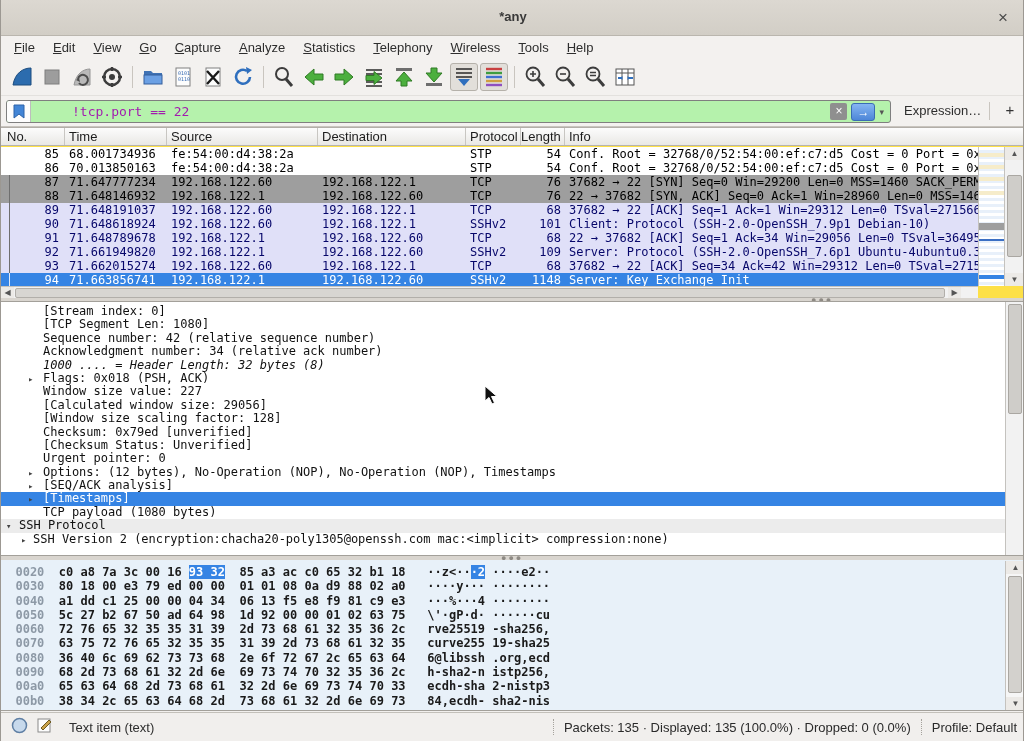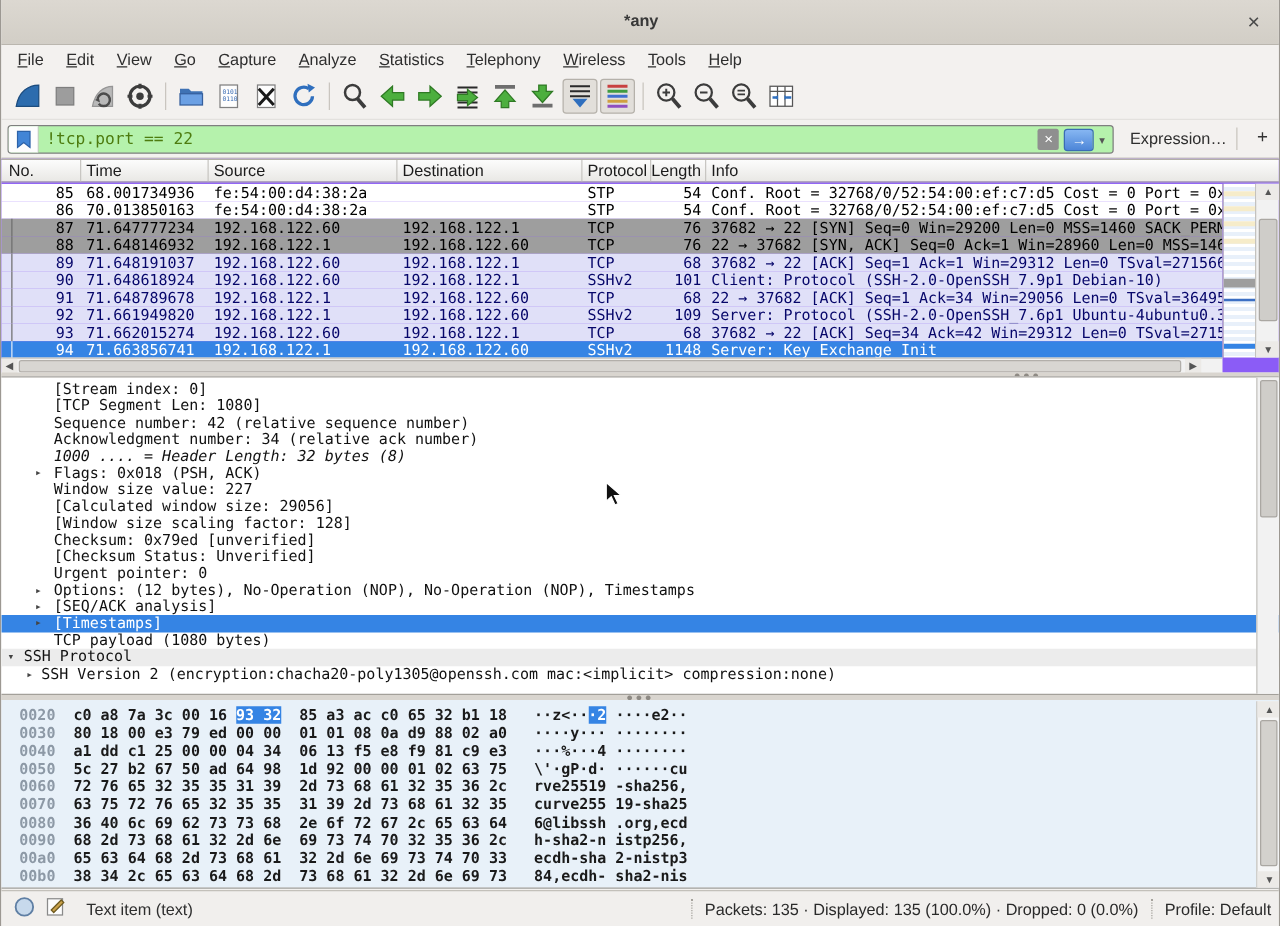--- a/index.html
+++ b/index.html
@@ -54,30 +54,30 @@
     position:absolute; left:0; top:96px; width:1024px; height:31px;
     background:#f3f1ef; border-bottom:1px solid #c8c4be;
     display:flex; align-items:center;
   }
   .filter-input {
     position:absolute; left:5px; top:4px; width:885px; height:23px;
     background:#b5f2ac; border:1px solid #7f7f7f; border-radius:3px;
     display:flex; align-items:center;
   }
   .bookmark-box { width:24px; height:21px; background:#fdfdfd; border-right:1px solid #bdbdbd; border-radius:2px 0 0 2px; display:flex; align-items:center; justify-content:center; }
-  .filter-text { flex:1; padding-left:6px; font-family:"DejaVu Sans Mono", monospace; font-size:13px; color:#4d7c0f; }
+  .filter-text { flex:1; padding-left:6px; font-family:"DejaVu Sans Mono", monospace; font-size:13px; color:#a21caf;margin-left:35px; }
   .clear-btn { width:17px; height:17px; background:#8f8f8f; border-radius:2px; color:#fff; font-size:12px; line-height:16px; text-align:center; margin-right:4px; }
   .apply-btn { width:24px; height:18px; background:linear-gradient(#86b6f2,#4d86d8); border:1px solid #3a6cb4; border-radius:3px; color:#fff; font-size:12px; line-height:16px; text-align:center; margin-right:4px; }
   .caret { color:#555; font-size:9px; margin-right:6px; }
   .expr-label { position:absolute; left:903px; top:7px; color:#2e2e2e; }
   .vdiv { position:absolute; left:988px; top:6px; width:1px; height:18px; background:#c9c5bf; }
   .add-btn { position:absolute; left:999px; top:5px; width:20px; height:20px; text-align:center; font-size:15px; color:#333; }
 
   
-  .plist { position:absolute; left:0; top:127px; width:1024px; height:171px; background:#8b5cf6; border-top:1px solid #b2aea8; }
+  .plist { position:absolute; left:0; top:127px; width:1024px; height:171px; background:#fde047; border-top:1px solid #b2aea8; }
   .plist-header { display:flex; height:18px; background:linear-gradient(#fcfcfc,#e9e8e5); border-bottom:1px solid #b6b3ae; font-size:13px; color:#1c1c1c; }
   .hcell { padding:1px 0 0 4px; border-right:1px solid #c8c6c2; overflow:hidden; white-space:nowrap; }
   .rows { position:absolute; left:0; top:19px; width:977px; height:142px; overflow:hidden; }
   .prow { display:flex; height:14px; line-height:14px; font-family:"DejaVu Sans Mono", monospace; font-size:12px; white-space:nowrap; position:relative; }
   .prow.stp { background:#ffffff; color:#000; }
   .prow.syn { background:#9e9e9e; color:#000;justify-content:space-between; }
   .prow.tcp { background:#e0e0f8; color:#06066a; }
   .prow.sel { background:#3584e4; color:#fff; }
   .cell { overflow:hidden; white-space:nowrap; padding-left:4px; }
   .c-no   { width:64px;  text-align:right; padding-right:6px; padding-left:0; }

